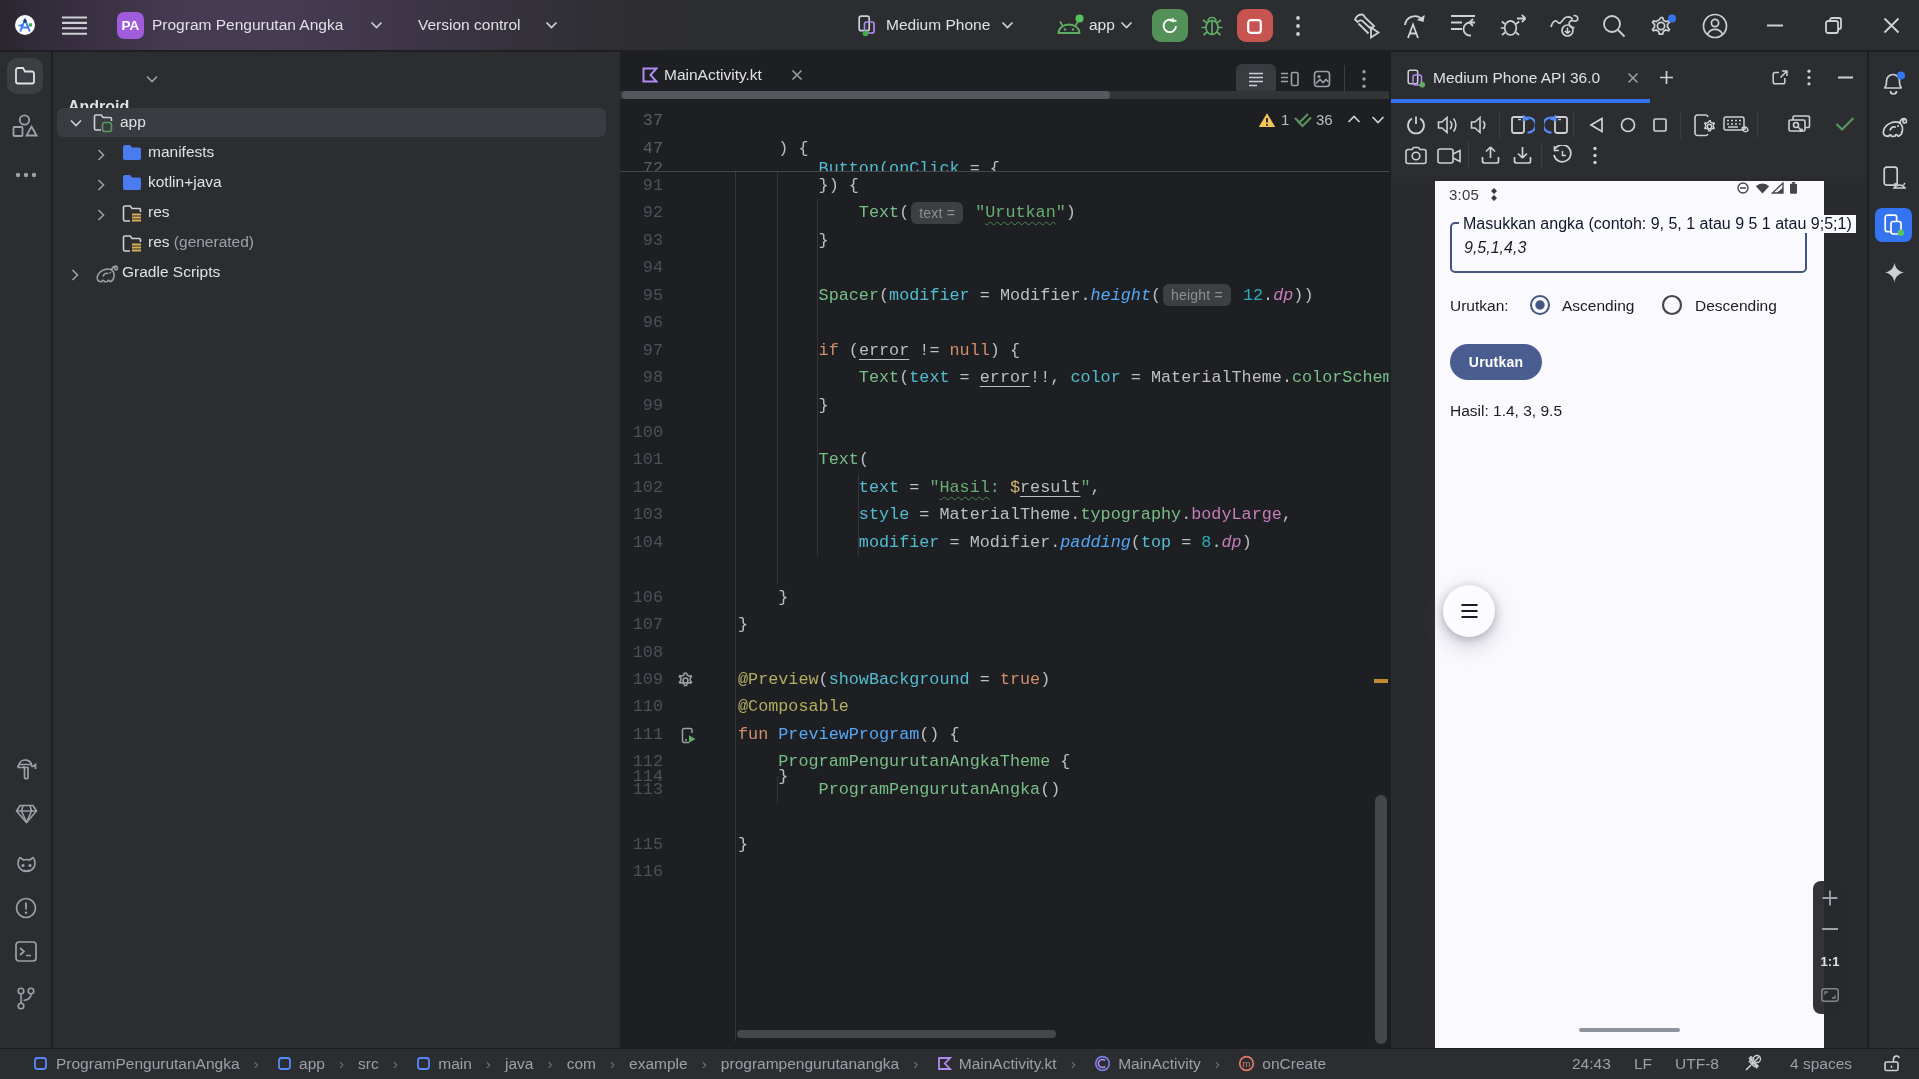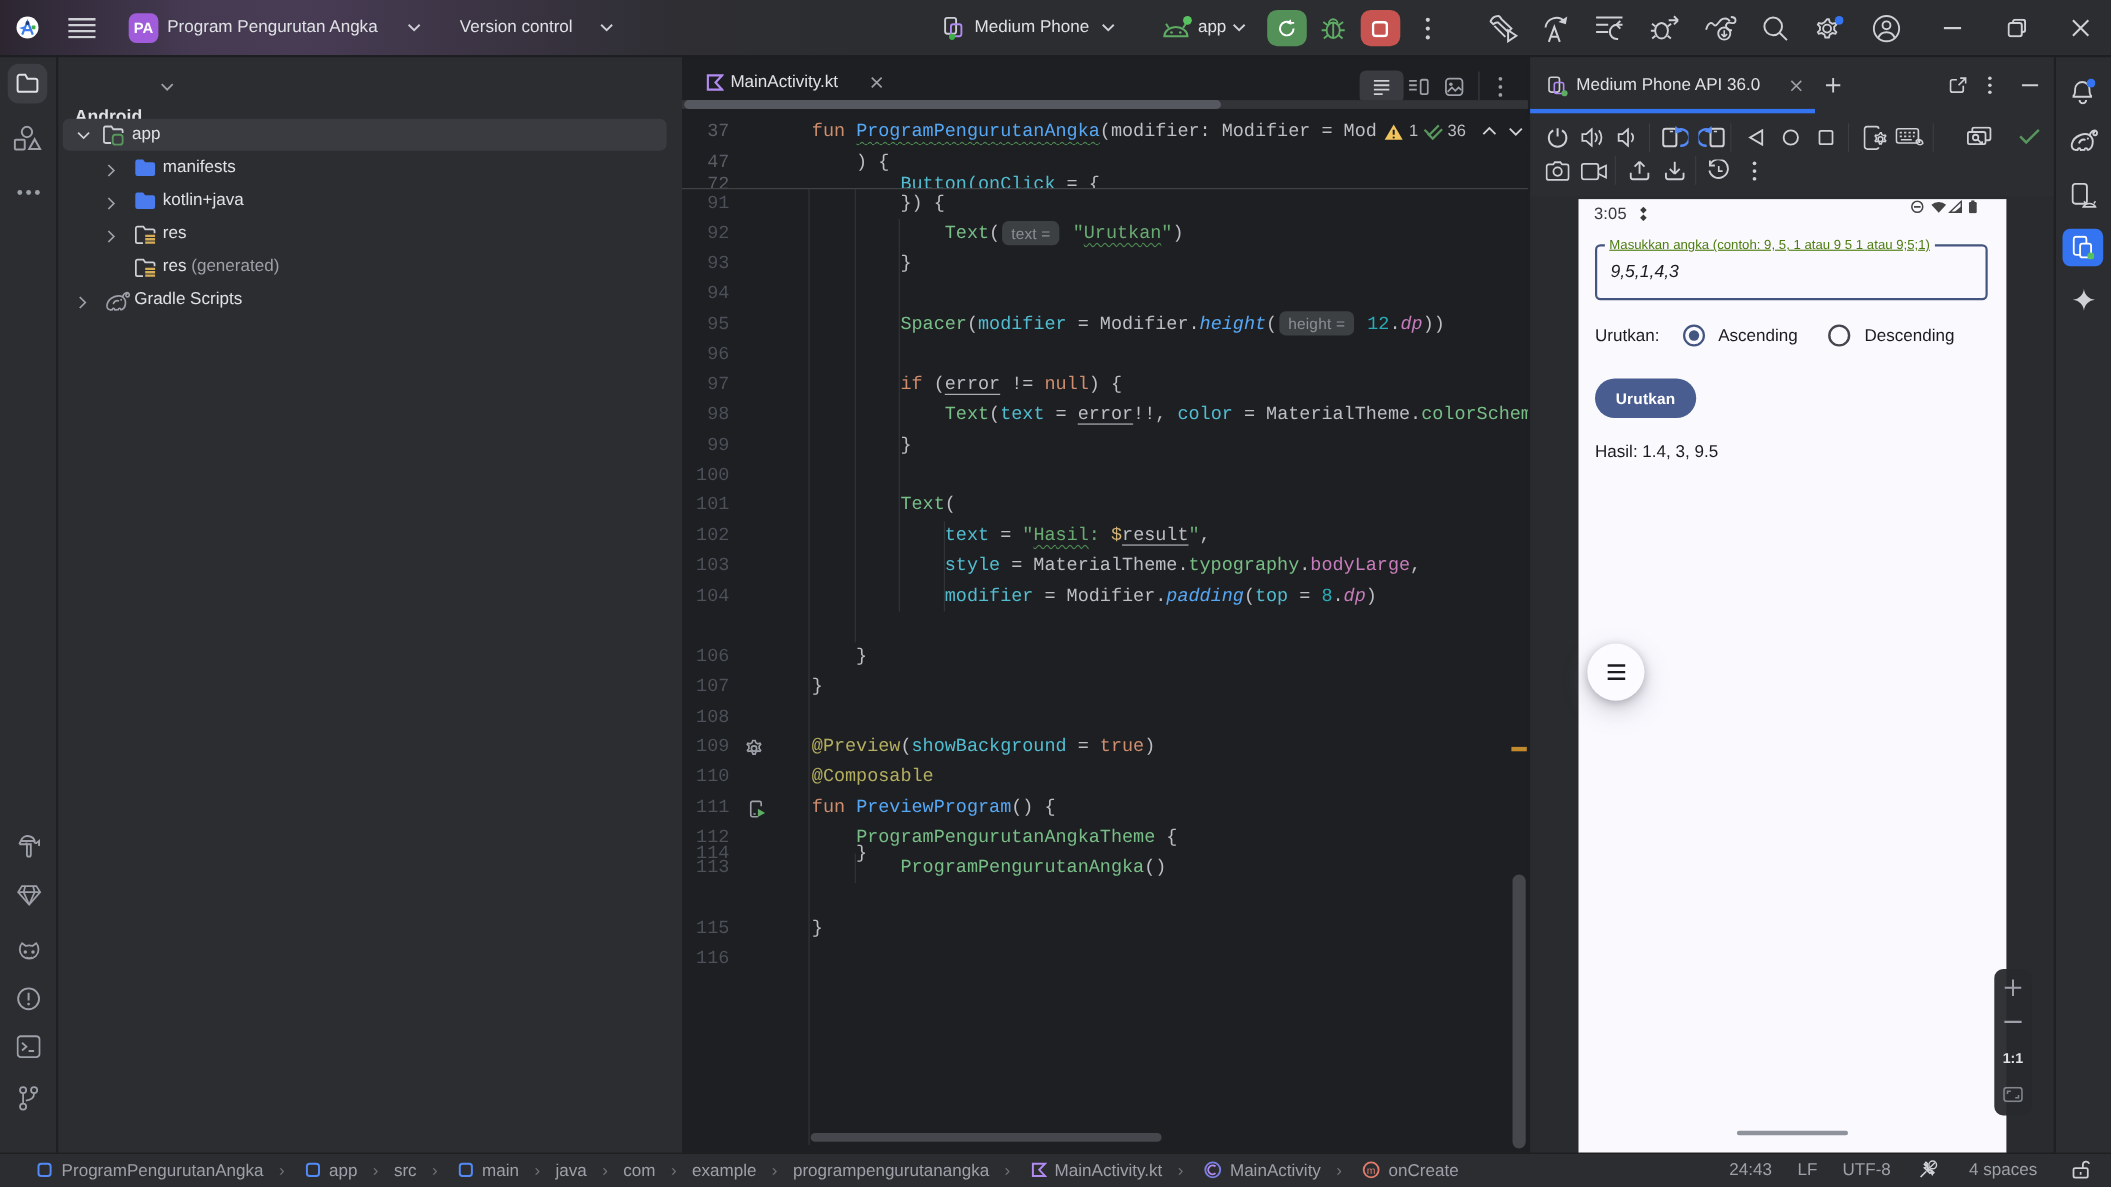--- a/index.html
+++ b/index.html
@@ -341,21 +341,21 @@
   <div class="abs" id="codearea" style="left:620px;top:99px;width:769px;height:942px;overflow:hidden;
        font-family:'Liberation Mono',monospace;font-size:16.8px;color:#bcbec4;">
 
     <div class="guide" style="left:115px;top:73px;height:869px;"></div>
     <div class="guide" style="left:157px;top:73px;height:412px;"></div>
     <div class="guide" style="left:197px;top:100px;height:357px;"></div>
     <div class="guide" style="left:238px;top:375px;height:82px;"></div>
     <div class="guide" style="left:157px;top:677px;height:27px;"></div>
 
     <div class="abs" style="left:0;top:0;width:769px;height:72px;overflow:hidden;background:#1e1f22;">
-      <div class="cl" style="top:8px;"><span class="ln" style="color:#585d65;">37</span><span class="cd"><span class="kw">fun</span> <span class="fn wv">ProgramPengurutanAngka</span>(modifier: Modifier = Mod</span></div>
+      <div class="cl" style="top:8px;"><span class="ln" style="color:#585d65;">37</span></div>
       <div class="cl" style="top:35.5px;"><span class="ln" style="color:#585d65;">47</span><span class="cd">    ) {</span></div>
       <div class="cl" style="top:55.5px;padding-left:36px;"><span class="ln" style="color:#585d65;">72</span><span class="cd">        <span class="na">Button(onClick</span> = {</span></div>
     </div>
     <div class="cl" style="top:72.9px;"><span class="ln">91</span><span class="cd">        }) {</span></div>
     <div class="cl" style="top:100.35px;"><span class="ln">92</span><span class="cd">            <span class="cp">Text</span>(<span class="hint">text =</span> <span class="st">"<span class="wv">Urutkan</span>"</span>)</span></div>
     <div class="cl" style="top:127.8px;"><span class="ln">93</span><span class="cd">        }</span></div>
     <div class="cl" style="top:155.25px;"><span class="ln">94</span></div>
     <div class="cl" style="top:182.7px;"><span class="ln">95</span><span class="cd">        <span class="cp">Spacer</span>(<span class="na">modifier</span> = Modifier.<span class="fni">height</span>(<span class="hint">height =</span> <span class="nu">12</span>.<span class="pri">dp</span>))</span></div>
     <div class="cl" style="top:210.15px;"><span class="ln">96</span></div>
     <div class="cl" style="top:237.6px;"><span class="ln">97</span><span class="cd">        <span class="kw">if</span> (<span class="ul">error</span> != <span class="kw">null</span>) {</span></div>
@@ -569,21 +569,21 @@
     <path d="M12 1 V11 H1.5 Z" fill="none" stroke="#454545" stroke-width="1.3"></path>
     <path d="M12 5.5 V11 H5.5 Z" fill="#454545"></path>
   </svg>
   <svg class="abs" style="left:1789px;top:182px;" width="9" height="12" viewBox="0 0 9 13">
     <rect x="0.7" y="1.8" width="7.6" height="11" rx="1.2" fill="#454545"></rect>
       <rect x="2.8" y="0" width="3.4" height="2" rx="0.6" fill="#454545"></rect>
   </svg>
 
   
   <div class="abs" style="left:1450px;top:222px;width:357px;height:51px;border:2px solid #44557f;border-radius:5px;"></div>
-  <div class="abs" style="left:1459px;top:215px;background:#faf9fe;padding:0 4px;color:#4d7c0f;font-size:12px;text-decoration:underline;">Masukkan angka (contoh: 9, 5, 1 atau 9 5 1 atau 9;5;1)</div>
+  <div class="abs" style="left:1459px;top:215px;background:#faf9fe;padding:0 4px;color:#0f172a;font-size:16px;">Masukkan angka (contoh: 9, 5, 1 atau 9 5 1 atau 9;5;1)</div>
   <div class="abs" style="left:1464px;top:239px;color:#1c1c1e;font-size:16px;font-style:italic;">9,5,1,4,3</div>
 
   
   <div class="abs" style="left:1450px;top:297px;color:#1c1c1e;font-size:15.5px;">Urutkan:</div>
   <svg class="abs" style="left:1529px;top:294px;" width="22" height="22" viewBox="0 0 22 22">
     <circle cx="11" cy="11" r="9" fill="none" stroke="#44557f" stroke-width="2"></circle>
     <circle cx="11" cy="11" r="4.7" fill="#44557f"></circle>
   </svg>
   <div class="abs" style="left:1562px;top:297px;color:#1c1c1e;font-size:15.5px;">Ascending</div>
   <svg class="abs" style="left:1661px;top:294px;" width="22" height="22" viewBox="0 0 22 22">

